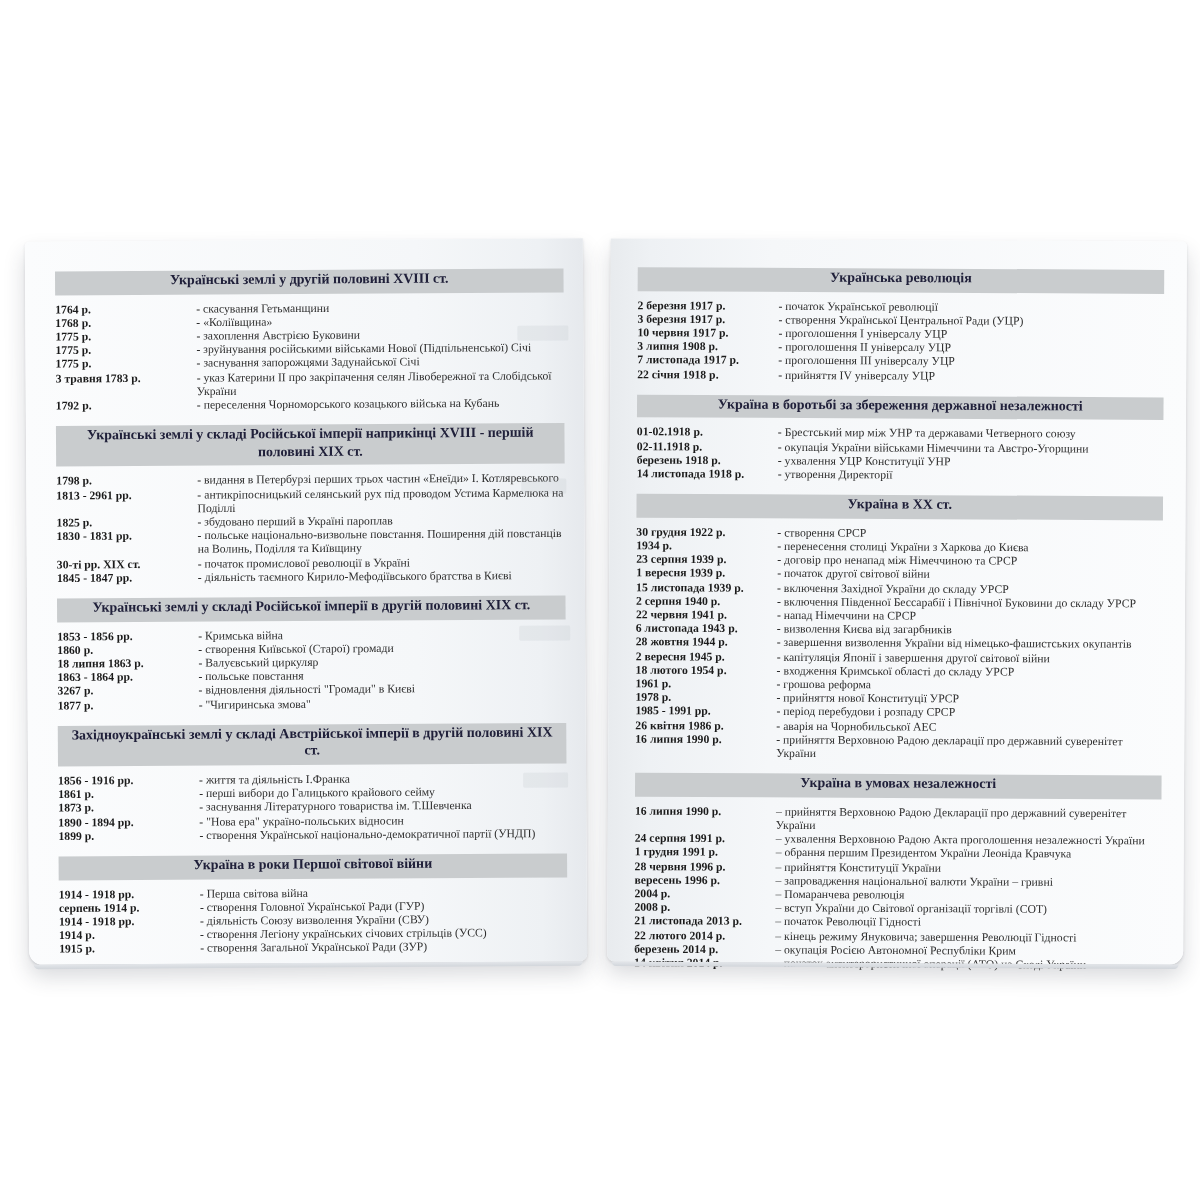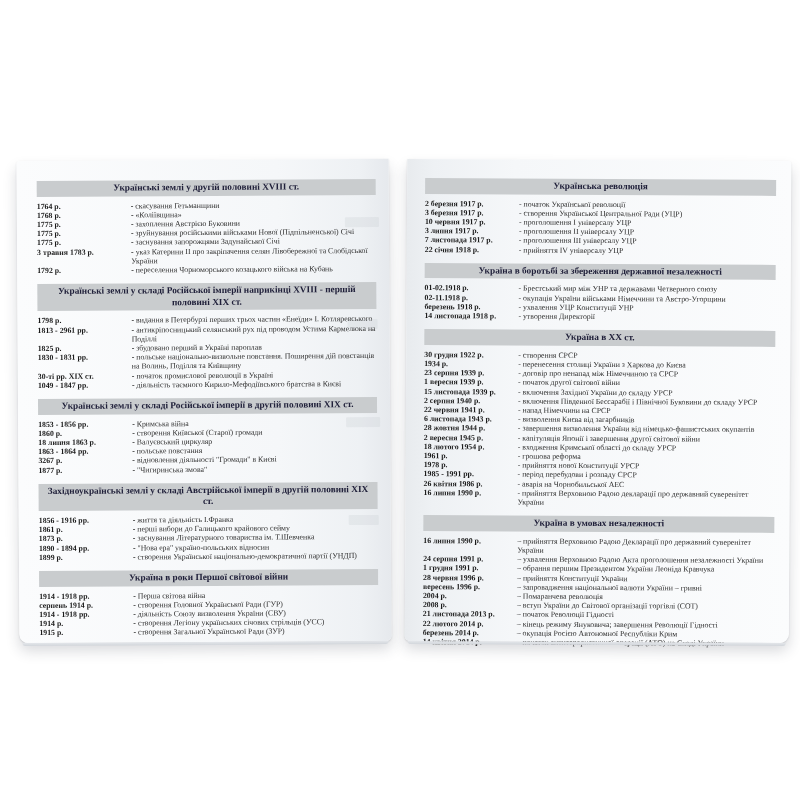--- a/index.html
+++ b/index.html
@@ -118,21 +118,21 @@
         </div>
         <div class="row">
           <span class="date">1830 - 1831 рр.</span>
           <span class="desc">- польське національно-визвольне повстання. Поширення дій повстанців на Волинь, Поділля та Київщину</span>
         </div>
         <div class="row">
           <span class="date">30-ті рр. XIX ст.</span>
           <span class="desc">- початок промислової революції в Україні</span>
         </div>
         <div class="row">
-          <span class="date">1049 - 1847 рр.</span>
+          <span class="date">1845 - 1847 рр.</span>
           <span class="desc">- діяльність таємного Кирило-Мефодіївського братства в Києві</span>
         </div>
       </section>
       <section class="sec">
         <div class="sec-h">Українські землі у складі Російської імперії в другій половині XIX ст.</div>
         <div class="row">
           <span class="date">1853 - 1856 рр.</span>
           <span class="desc">- Кримська війна</span>
         </div>
         <div class="row">
@@ -212,21 +212,21 @@
         </div>
         <div class="row">
           <span class="date">3 березня 1917 р.</span>
           <span class="desc">- створення Української Центральної Ради (УЦР)</span>
         </div>
         <div class="row">
           <span class="date">10 червня 1917 р.</span>
           <span class="desc">- проголошення І універсалу УЦР</span>
         </div>
         <div class="row">
-          <span class="date">3 липня 1917 р.</span>
+          <span class="date">3 липня 1908 р.</span>
           <span class="desc">- проголошення ІІ універсалу УЦР</span>
         </div>
         <div class="row">
           <span class="date">7 листопада 1917 р.</span>
           <span class="desc">- проголошення ІІІ універсалу УЦР</span>
         </div>
         <div class="row">
           <span class="date">22 січня 1918 р.</span>
           <span class="desc">- прийняття IV універсалу УЦР</span>
         </div>

